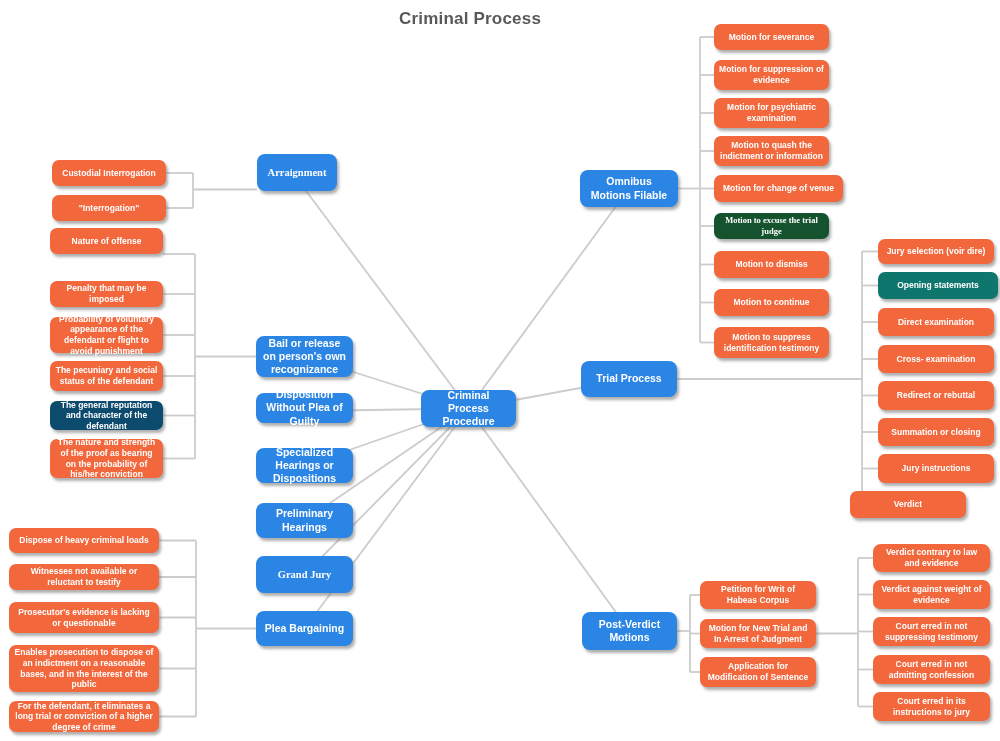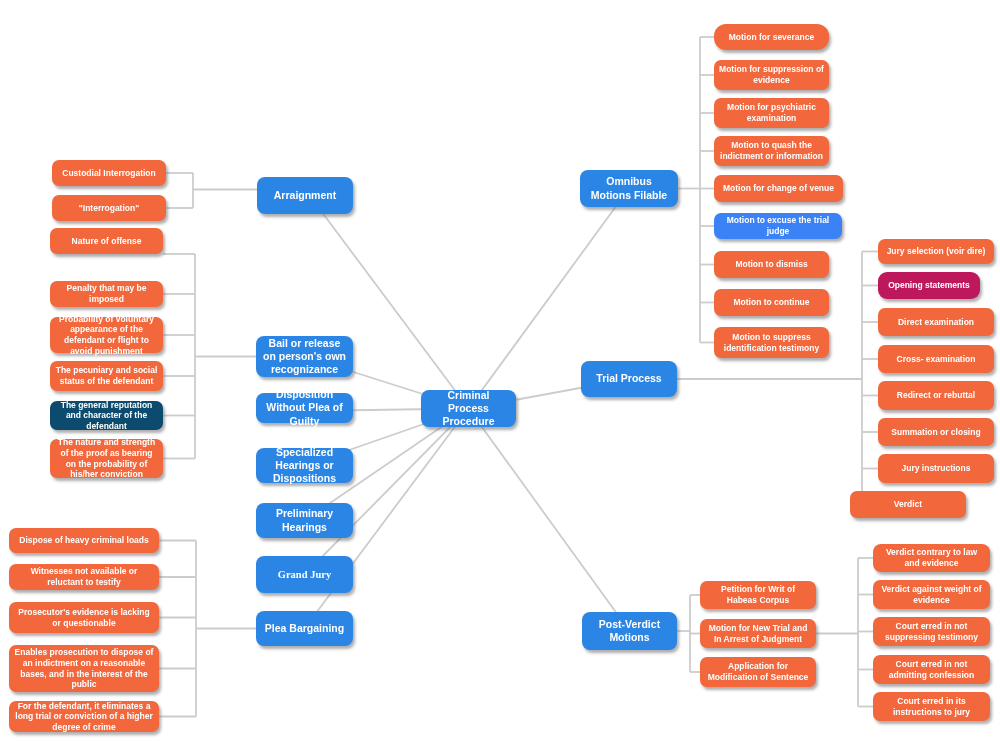--- a/index.html
+++ b/index.html
@@ -79,23 +79,24 @@
       <line x1="690" y1="672" x2="700" y2="672" stroke="#cccccc" stroke-width="1.8" fill="none"></line>
       <line x1="677" y1="631" x2="690" y2="631" stroke="#cccccc" stroke-width="1.8" fill="none"></line>
       <line x1="858" y1="558" x2="858" y2="706.5" stroke="#cccccc" stroke-width="1.8" fill="none"></line>
       <line x1="858" y1="558" x2="873" y2="558" stroke="#cccccc" stroke-width="1.8" fill="none"></line>
       <line x1="858" y1="594.5" x2="873" y2="594.5" stroke="#cccccc" stroke-width="1.8" fill="none"></line>
       <line x1="858" y1="631.5" x2="873" y2="631.5" stroke="#cccccc" stroke-width="1.8" fill="none"></line>
       <line x1="858" y1="669.5" x2="873" y2="669.5" stroke="#cccccc" stroke-width="1.8" fill="none"></line>
       <line x1="858" y1="706.5" x2="873" y2="706.5" stroke="#cccccc" stroke-width="1.8" fill="none"></line>
       <line x1="816" y1="633.5" x2="858" y2="633.5" stroke="#cccccc" stroke-width="1.8" fill="none"></line>
     </svg>
+  <div id="title" style="color: rgb(89, 89, 89);">Criminal Process</div>
   <div id="nodes">
       <div class="node node-main" style="left: 421px; top: 390px; width: 95px; height: 37px; background: rgb(43, 133, 228); color: rgb(255, 255, 255);">Criminal Process Procedure</div>
-      <div class="node node-topic" style="left: 257px; top: 177px; width: 96px; height: 37px; background: rgb(43, 133, 228); color: rgb(255, 255, 255);">Arraignment</div>
+      <div class="node node-topic" style="left: 257px; top: 154px; width: 80px; height: 37px; background: rgb(43, 133, 228); color: rgb(255, 255, 255); font-family: Liberation Serif, serif;">Arraignment</div>
       <div class="node node-topic" style="left: 256px; top: 336px; width: 97px; height: 41px; background: rgb(43, 133, 228); color: rgb(255, 255, 255);">Bail or release on person's own recognizance</div>
       <div class="node node-topic" style="left: 256px; top: 393px; width: 97px; height: 30px; background: rgb(43, 133, 228); color: rgb(255, 255, 255);">Disposition Without Plea of Guilty</div>
       <div class="node node-topic" style="left: 256px; top: 448px; width: 97px; height: 35px; background: rgb(43, 133, 228); color: rgb(255, 255, 255);">Specialized Hearings or Dispositions</div>
       <div class="node node-topic" style="left: 256px; top: 503px; width: 97px; height: 35px; background: rgb(43, 133, 228); color: rgb(255, 255, 255);">Preliminary Hearings</div>
       <div class="node node-topic" style="left: 256px; top: 556px; width: 97px; height: 37px; background: rgb(43, 133, 228); color: rgb(255, 255, 255); font-family: Liberation Serif, serif;">Grand Jury</div>
       <div class="node node-topic" style="left: 256px; top: 611px; width: 97px; height: 35px; background: rgb(43, 133, 228); color: rgb(255, 255, 255);">Plea Bargaining</div>
       <div class="node node-topic" style="left: 580px; top: 170px; width: 98px; height: 37px; background: rgb(43, 133, 228); color: rgb(255, 255, 255);">Omnibus Motions Filable</div>
       <div class="node node-topic" style="left: 581px; top: 361px; width: 96px; height: 36px; background: rgb(43, 133, 228); color: rgb(255, 255, 255);">Trial Process</div>
       <div class="node node-topic" style="left: 582px; top: 612px; width: 95px; height: 38px; background: rgb(43, 133, 228); color: rgb(255, 255, 255);">Post-Verdict Motions</div>
       <div class="node node-subtopic" style="left: 52px; top: 160px; width: 114px; height: 26px; background: rgb(242, 103, 60); color: rgb(255, 255, 255);">Custodial Interrogation</div>
@@ -104,31 +105,31 @@
       <div class="node node-subtopic" style="left: 50px; top: 281px; width: 113px; height: 26px; background: rgb(242, 103, 60); color: rgb(255, 255, 255);">Penalty that may be imposed</div>
       <div class="node node-subtopic" style="left: 50px; top: 317px; width: 113px; height: 36px; background: rgb(242, 103, 60); color: rgb(255, 255, 255);">Probability of voluntary appearance of the defendant or flight to avoid punishment</div>
       <div class="node node-subtopic" style="left: 50px; top: 361px; width: 113px; height: 30px; background: rgb(242, 103, 60); color: rgb(255, 255, 255);">The pecuniary and social status of the defendant</div>
       <div class="node node-subtopic" style="left: 50px; top: 401px; width: 113px; height: 29px; background: #0c4a6e; color: rgb(255, 255, 255);">The general reputation and character of the defendant</div>
       <div class="node node-subtopic" style="left: 50px; top: 439px; width: 113px; height: 39px; background: rgb(242, 103, 60); color: rgb(255, 255, 255);">The nature and strength of the proof as bearing on the probability of his/her conviction</div>
       <div class="node node-subtopic" style="left: 9px; top: 528px; width: 150px; height: 25px; background: rgb(242, 103, 60); color: rgb(255, 255, 255);">Dispose of heavy criminal loads</div>
       <div class="node node-subtopic" style="left: 9px; top: 564px; width: 150px; height: 26px; background: rgb(242, 103, 60); color: rgb(255, 255, 255);">Witnesses not available or reluctant to testify</div>
       <div class="node node-subtopic" style="left: 9px; top: 602px; width: 150px; height: 31px; background: rgb(242, 103, 60); color: rgb(255, 255, 255);">Prosecutor's evidence is lacking or questionable</div>
       <div class="node node-subtopic" style="left: 9px; top: 645px; width: 150px; height: 47px; background: rgb(242, 103, 60); color: rgb(255, 255, 255);">Enables prosecution to dispose of an indictment on a reasonable bases, and in the interest of the public</div>
       <div class="node node-subtopic" style="left: 9px; top: 701px; width: 150px; height: 31px; background: rgb(242, 103, 60); color: rgb(255, 255, 255);">For the defendant, it eliminates a long trial or conviction of a higher degree of crime</div>
-      <div class="node node-subtopic" style="left: 714px; top: 24px; width: 115px; height: 26px; background: rgb(242, 103, 60); color: rgb(255, 255, 255); border-radius: 12px;">Motion for severance</div>
+      <div class="node node-subtopic" style="left: 714px; top: 24px; width: 115px; height: 26px; background: rgb(242, 103, 60); color: rgb(255, 255, 255);">Motion for severance</div>
       <div class="node node-subtopic" style="left: 714px; top: 60px; width: 115px; height: 30px; background: rgb(242, 103, 60); color: rgb(255, 255, 255);">Motion for suppression of evidence</div>
       <div class="node node-subtopic" style="left: 714px; top: 98px; width: 115px; height: 30px; background: rgb(242, 103, 60); color: rgb(255, 255, 255);">Motion for psychiatric examination</div>
       <div class="node node-subtopic" style="left: 714px; top: 136px; width: 115px; height: 30px; background: rgb(242, 103, 60); color: rgb(255, 255, 255);">Motion to quash the indictment or information</div>
       <div class="node node-subtopic" style="left: 714px; top: 175px; width: 129px; height: 27px; background: rgb(242, 103, 60); color: rgb(255, 255, 255);">Motion for change of venue</div>
-      <div class="node node-subtopic" style="left: 714px; top: 213px; width: 128px; height: 26px; background: #3b82f6; color: rgb(255, 255, 255);">Motion to excuse the trial judge</div>
+      <div class="node node-subtopic" style="left: 714px; top: 213px; width: 115px; height: 26px; background: #14532d; color: rgb(255, 255, 255); font-family: Liberation Serif, serif;">Motion to excuse the trial judge</div>
       <div class="node node-subtopic" style="left: 714px; top: 251px; width: 115px; height: 27px; background: rgb(242, 103, 60); color: rgb(255, 255, 255);">Motion to dismiss</div>
       <div class="node node-subtopic" style="left: 714px; top: 289px; width: 115px; height: 27px; background: rgb(242, 103, 60); color: rgb(255, 255, 255);">Motion to continue</div>
       <div class="node node-subtopic" style="left: 714px; top: 327px; width: 115px; height: 31px; background: rgb(242, 103, 60); color: rgb(255, 255, 255);">Motion to suppress identification testimony</div>
       <div class="node node-subtopic" style="left: 878px; top: 239px; width: 116px; height: 25px; background: rgb(242, 103, 60); color: rgb(255, 255, 255);">Jury selection (voir dire)</div>
-      <div class="node node-subtopic" style="left: 878px; top: 272px; width: 102px; height: 27px; background: #be185d; color: rgb(255, 255, 255); border-radius: 9px;">Opening statements</div>
+      <div class="node node-subtopic" style="left: 878px; top: 272px; width: 120px; height: 27px; background: #0f766e; color: rgb(255, 255, 255);">Opening statements</div>
       <div class="node node-subtopic" style="left: 878px; top: 308px; width: 116px; height: 28px; background: rgb(242, 103, 60); color: rgb(255, 255, 255);">Direct examination</div>
       <div class="node node-subtopic" style="left: 878px; top: 345px; width: 116px; height: 28px; background: rgb(242, 103, 60); color: rgb(255, 255, 255);">Cross- examination</div>
       <div class="node node-subtopic" style="left: 878px; top: 381px; width: 116px; height: 29px; background: rgb(242, 103, 60); color: rgb(255, 255, 255);">Redirect or rebuttal</div>
       <div class="node node-subtopic" style="left: 878px; top: 418px; width: 116px; height: 28px; background: rgb(242, 103, 60); color: rgb(255, 255, 255);">Summation or closing</div>
       <div class="node node-subtopic" style="left: 878px; top: 454px; width: 116px; height: 29px; background: rgb(242, 103, 60); color: rgb(255, 255, 255);">Jury instructions</div>
       <div class="node node-subtopic" style="left: 850px; top: 491px; width: 116px; height: 27px; background: rgb(242, 103, 60); color: rgb(255, 255, 255);">Verdict</div>
       <div class="node node-subtopic" style="left: 700px; top: 581px; width: 116px; height: 28px; background: rgb(242, 103, 60); color: rgb(255, 255, 255);">Petition for Writ of Habeas Corpus</div>
       <div class="node node-subtopic" style="left: 700px; top: 619px; width: 116px; height: 29px; background: rgb(242, 103, 60); color: rgb(255, 255, 255);">Motion for New Trial and In Arrest of Judgment</div>
       <div class="node node-subtopic" style="left: 700px; top: 657px; width: 116px; height: 30px; background: rgb(242, 103, 60); color: rgb(255, 255, 255);">Application for Modification of Sentence</div>
       <div class="node node-subtopic" style="left: 873px; top: 544px; width: 117px; height: 28px; background: rgb(242, 103, 60); color: rgb(255, 255, 255); border-radius: 8px;">Verdict contrary to law and evidence</div>

